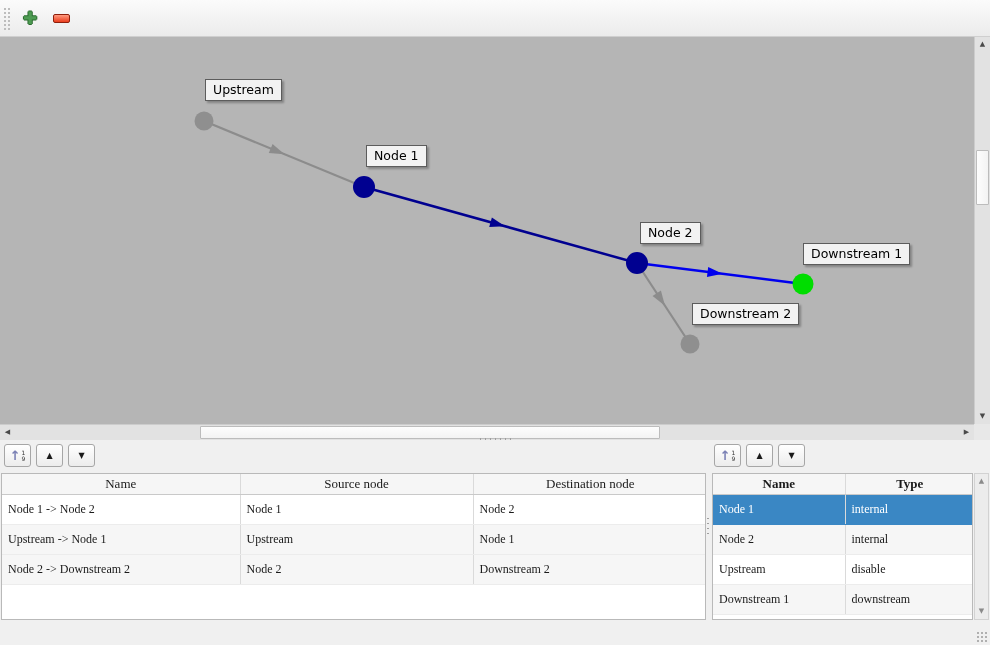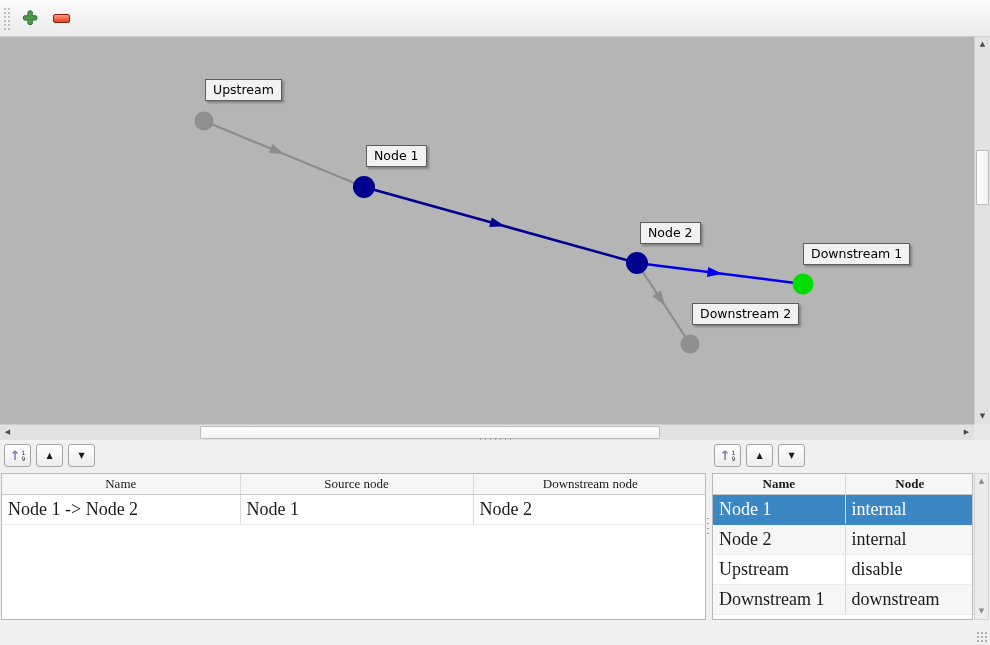--- a/index.html
+++ b/index.html
@@ -81,21 +81,21 @@
   .sort-ico .nums { display:flex; flex-direction:column; font-size:6px; color:#333; margin-left:1px; }
   
   .tbl-wrap { position:absolute; top:473px; background:#ffffff; border:1px solid #b9b9b9; overflow:hidden; }
   table { border-collapse:collapse; table-layout:fixed; width:100%;font-family:Liberation Serif, serif; }
   th {
     height:20px; font-size:13px; text-align:center; background:#f6f6f6;
     border-bottom:1px solid #c9c9c9; border-right:1px solid #dadada; font-weight:normal;
     overflow:hidden; white-space:nowrap;
   }
   td {
-    height:30px; font-size:18px; padding:0 6px; border-right:1px solid #dadada;
+    height:30px; font-size:12px; padding:0 6px; border-right:1px solid #dadada;
     border-bottom:1px solid #ececec; overflow:hidden; white-space:nowrap; background:#fff;
   }
   tr.alt td { background:#f6f6f6; }
   th:last-child, td:last-child { border-right:none; }
   #right-table th { font-weight:bold; }
   tr.selected td { background:#3a87c4; color:#ffffff; border-bottom-color:#3a87c4; }
   
   .tbl-vscroll {
     position:absolute; left:974px; top:473px; width:15px; height:147px;
     background:#ececec; border:1px solid #d2d2d2;
@@ -207,45 +207,55 @@
     <table>
       <colgroup>
           <col style="width:238px">
           <col style="width:233px">
           <col style="width:234px">
         </colgroup>
       <thead>
         <tr>
           <th>Name</th>
           <th>Source node</th>
-          <th>Downstream node</th>
+          <th>Destination node</th>
         </tr>
       </thead>
       <tbody>
         <tr>
           <td>Node 1 -&gt; Node 2</td>
           <td>Node 1</td>
           <td>Node 2</td>
+        </tr>
+        <tr class="alt">
+          <td>Upstream -&gt; Node 1</td>
+          <td>Upstream</td>
+          <td>Node 1</td>
+        </tr>
+        <tr class="alt">
+          <td>Node 2 -&gt; Downstream 2</td>
+          <td>Node 2</td>
+          <td>Downstream 2</td>
         </tr>
       </tbody>
     </table>
   </div>
 
   <div class="vsplit-dots"></div>
 
   <div class="tbl-wrap" style="left:712px; width:261px; height:147px;">
     <table id="right-table">
       <colgroup>
           <col style="width:132px">
           <col style="width:129px">
         </colgroup>
       <thead>
         <tr>
           <th>Name</th>
-          <th>Node</th>
+          <th>Type</th>
         </tr>
       </thead>
       <tbody>
         <tr class="selected">
           <td>Node 1</td>
           <td>internal</td>
         </tr>
         <tr class="alt">
           <td>Node 2</td>
           <td>internal</td>

